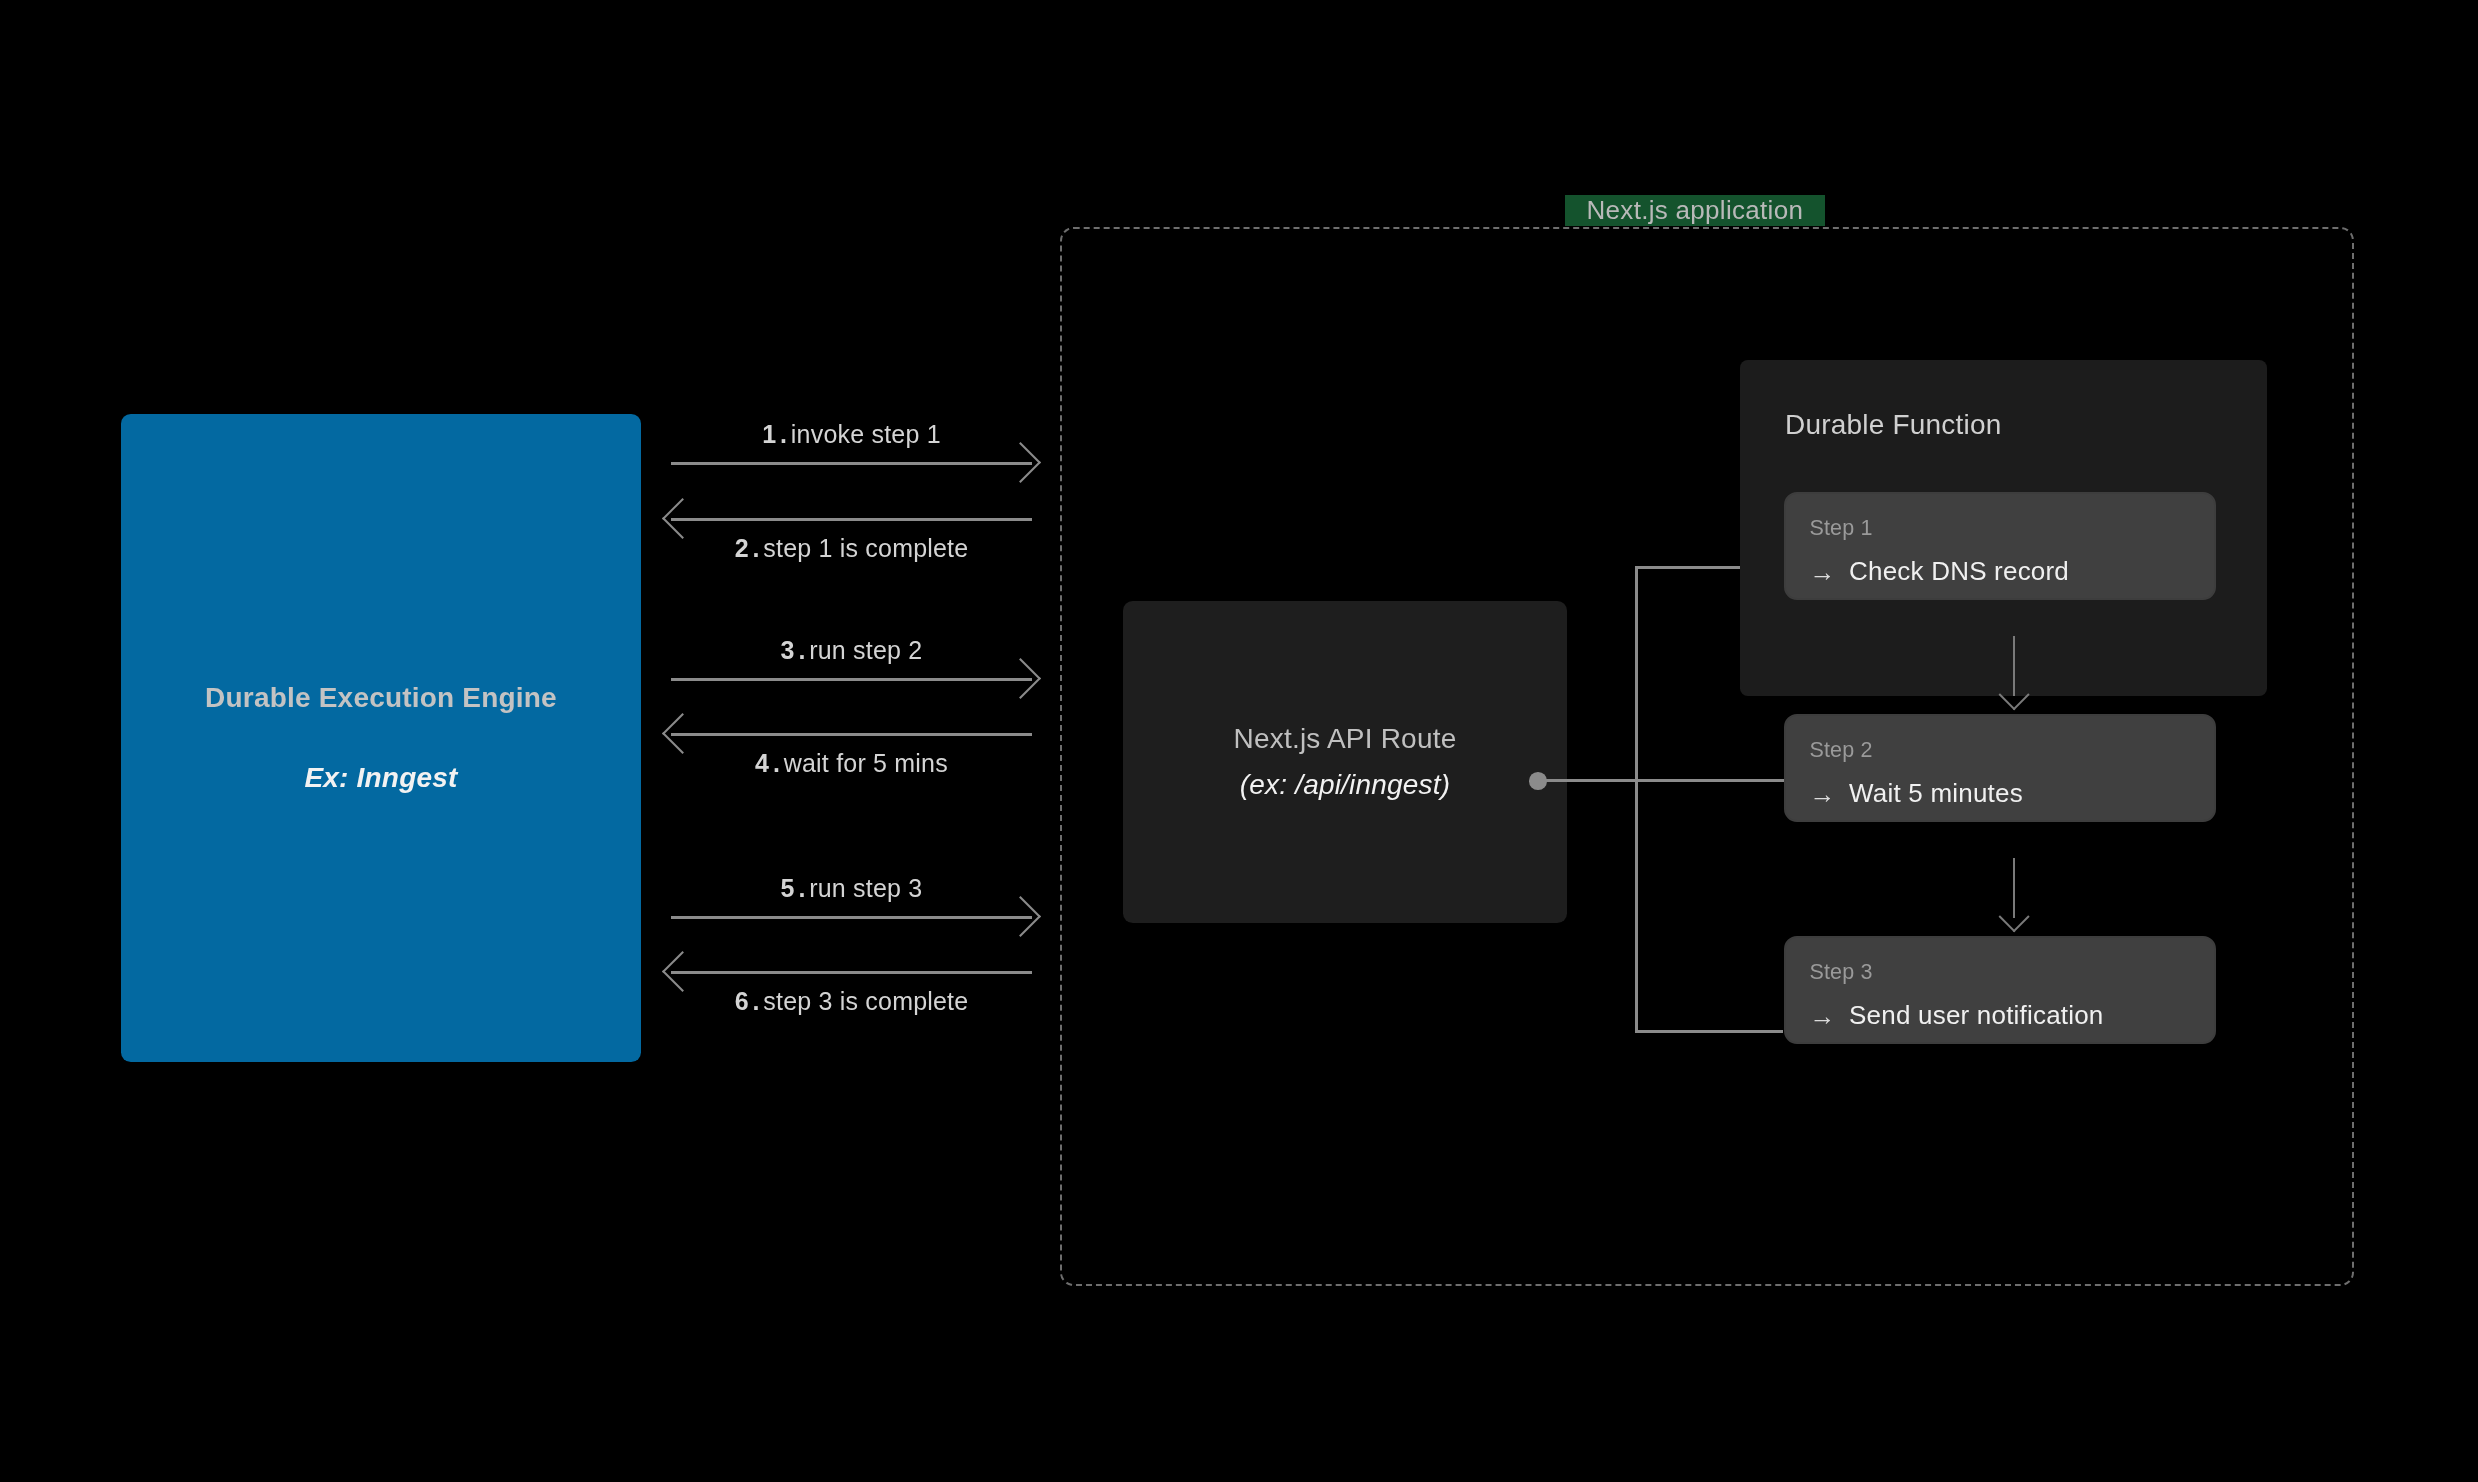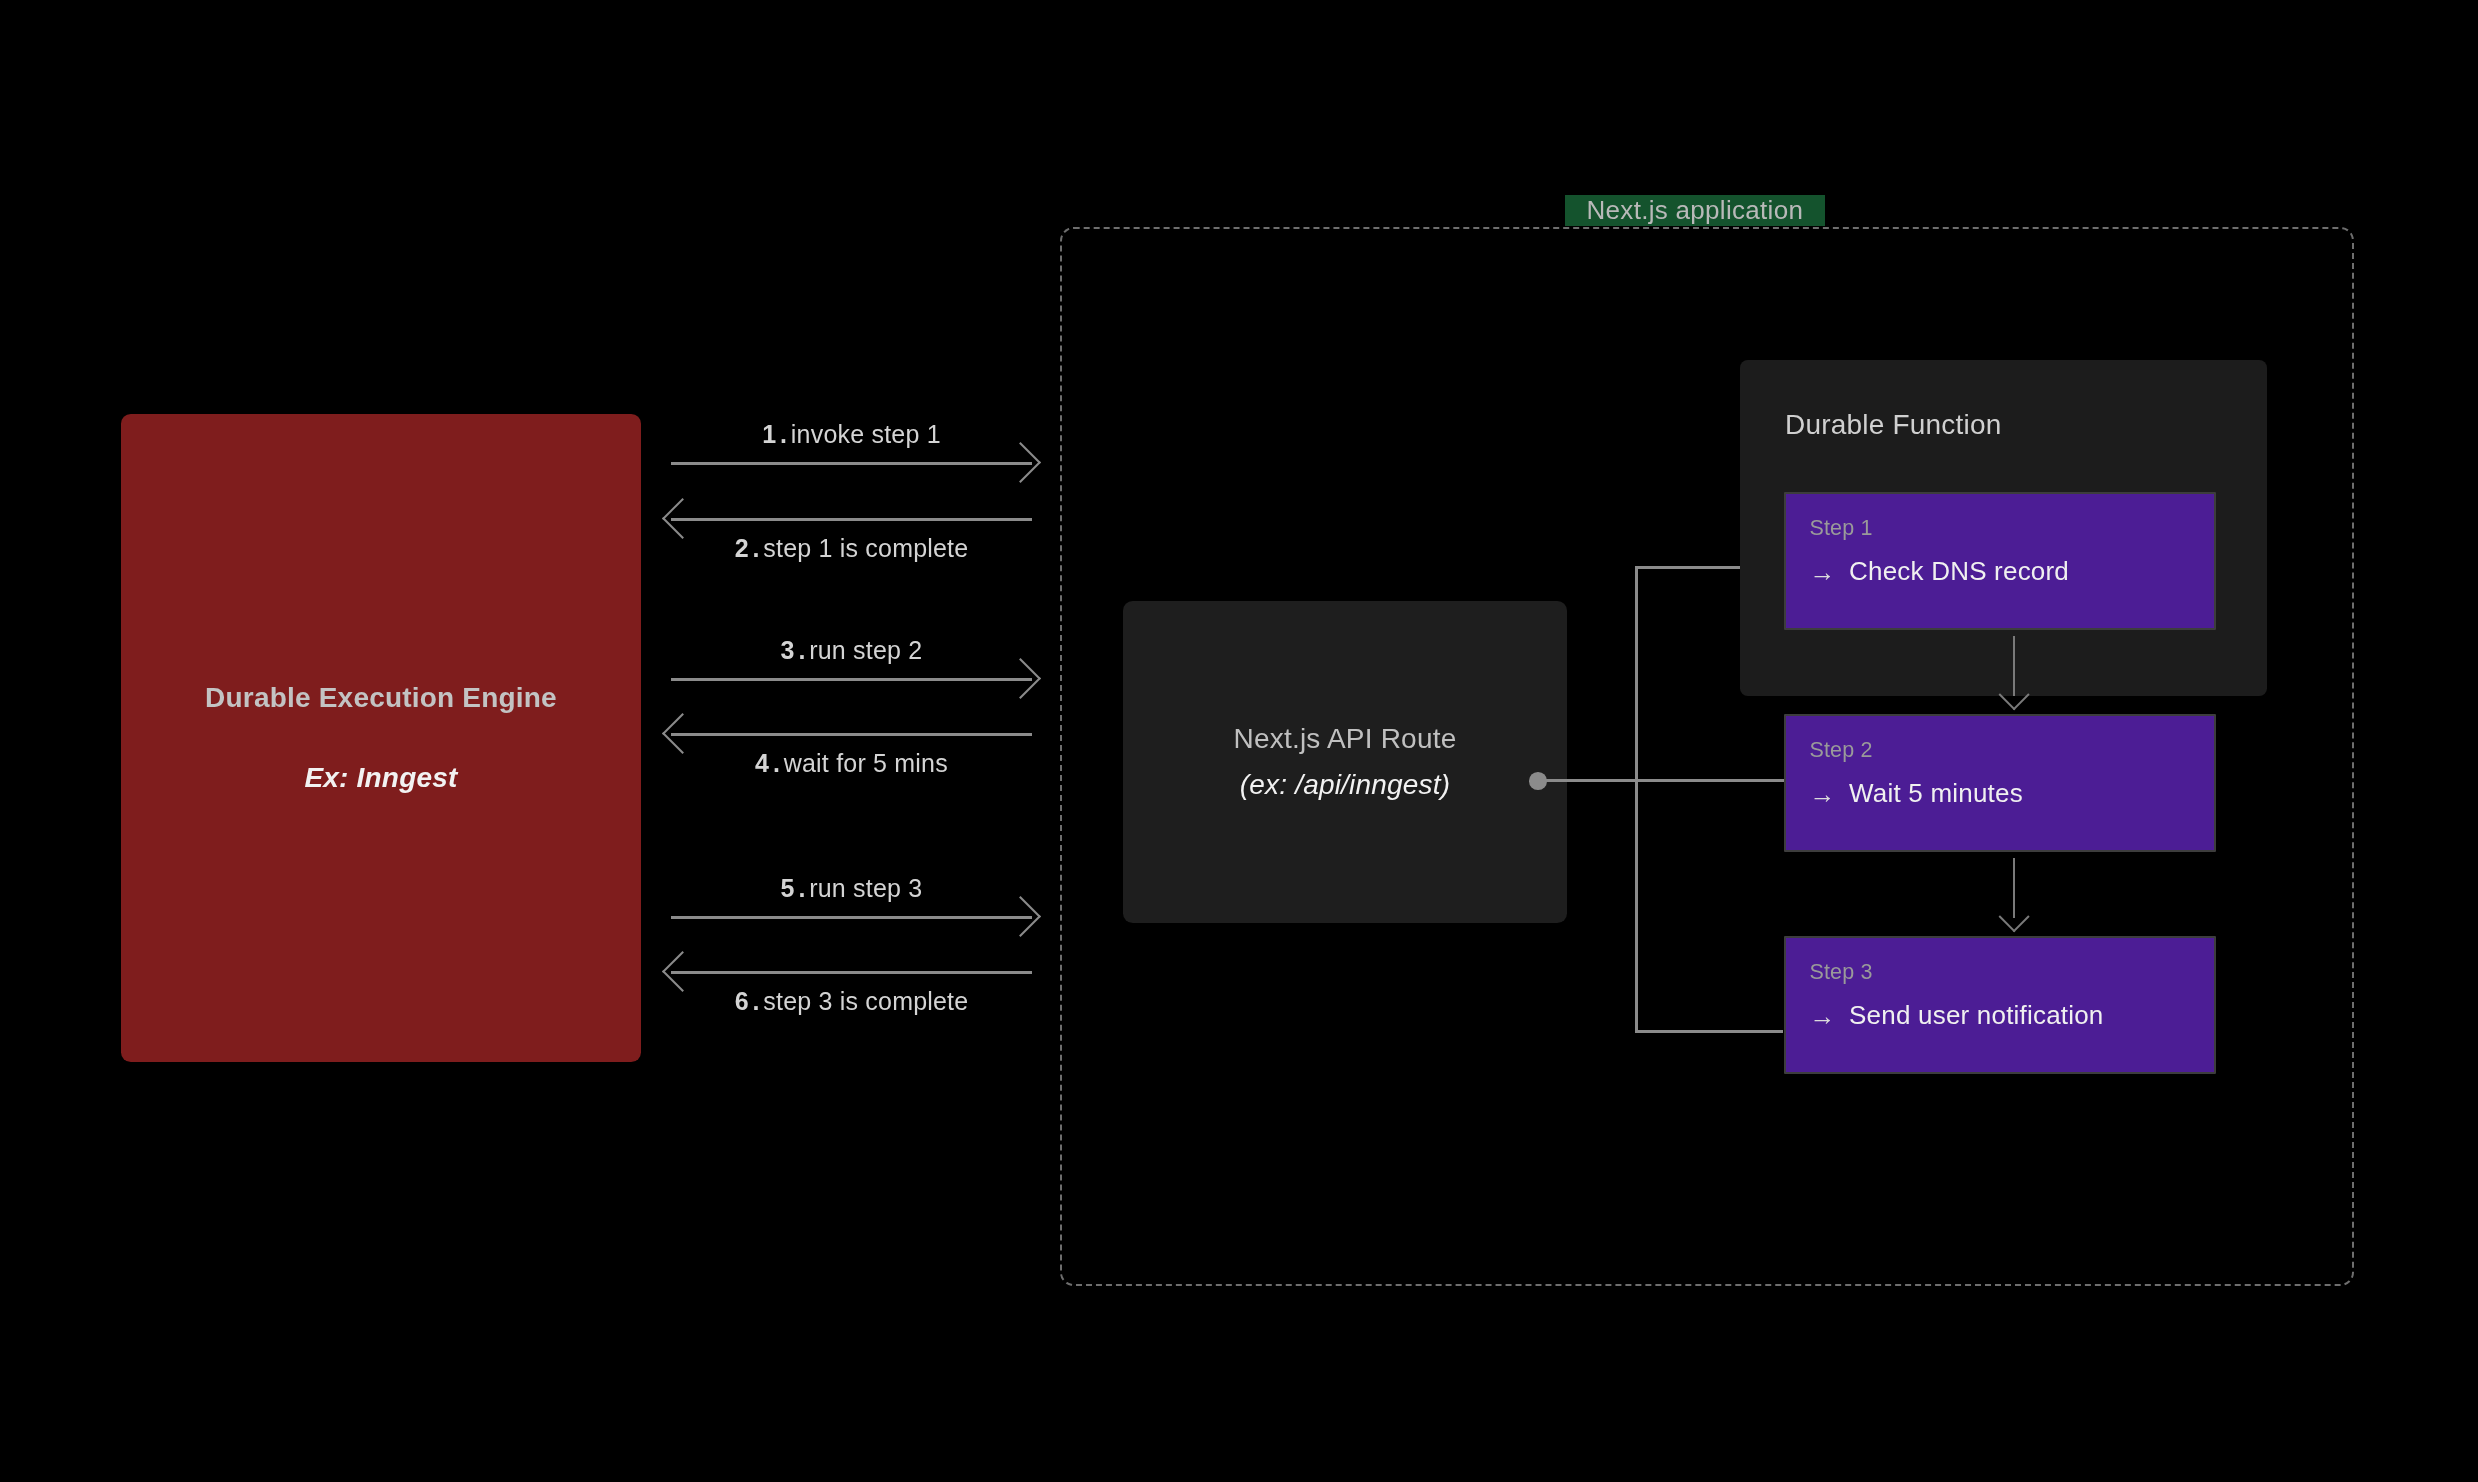--- a/index.html
+++ b/index.html
@@ -17,21 +17,21 @@
     background: #000000;
   }
 
   
   #engine-box {
     position: absolute;
     left: 121px;
     top: 414px;
     width: 520px;
     height: 648px;
-    background: #7f1d1d;
+    background: #0369a1;
     border-radius: 9.8px;
     display: flex;
     flex-direction: column;
     align-items: center;
     justify-content: center;
     gap: 32px;
   }
   #engine-title {
     font-size: 28px;
     font-weight: 700;
@@ -196,24 +196,24 @@
     font-size: 28px;
     font-weight: 400;
     color: #d0d0d0;
     letter-spacing: 0.2px;
   }
 
   .step-card {
     position: absolute;
     left: 1784px;
     width: 432px;
-    height: 138px;
-    background: #4c1d95;
+    height: 108px;
+    background: #404040;
     border: 2px solid #3d3d3d;
-    border-radius: 1px;
+    border-radius: 13px;
     padding: 21.5px 23.4px 0 23.4px;
   }
   #step-card-1 { top: 492px; }
   #step-card-2 { top: 714px; }
   #step-card-3 { top: 936px; }
 
   .step-kicker {
     font-size: 21.5px;
     font-weight: 400;
     color: #9a9a9a;

